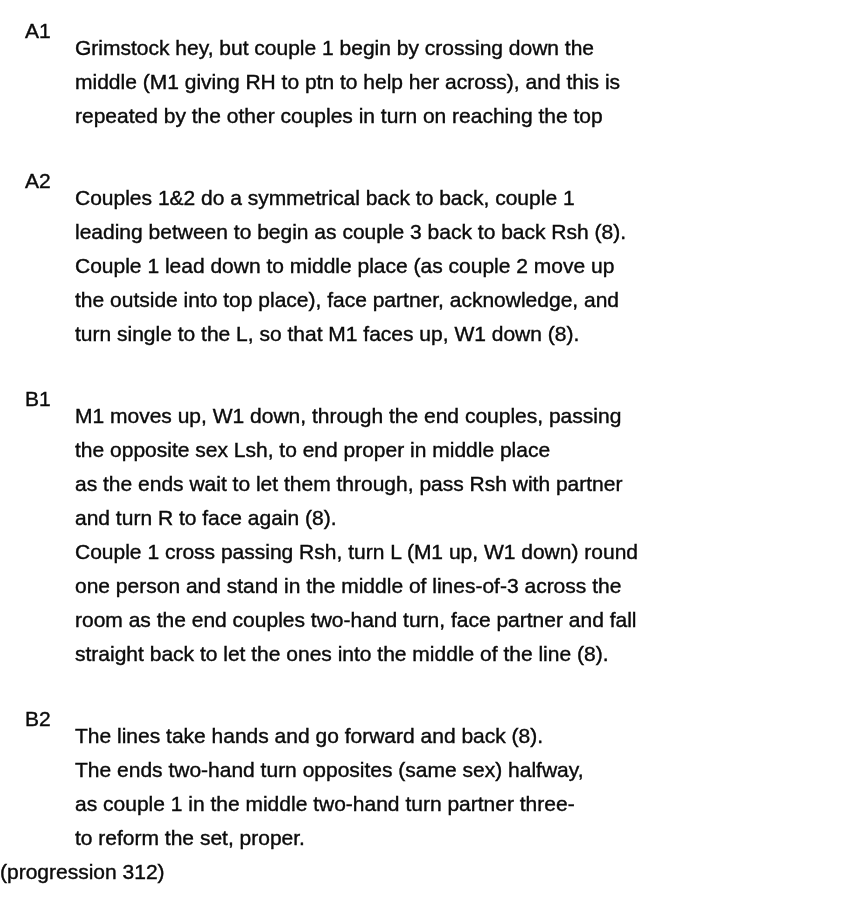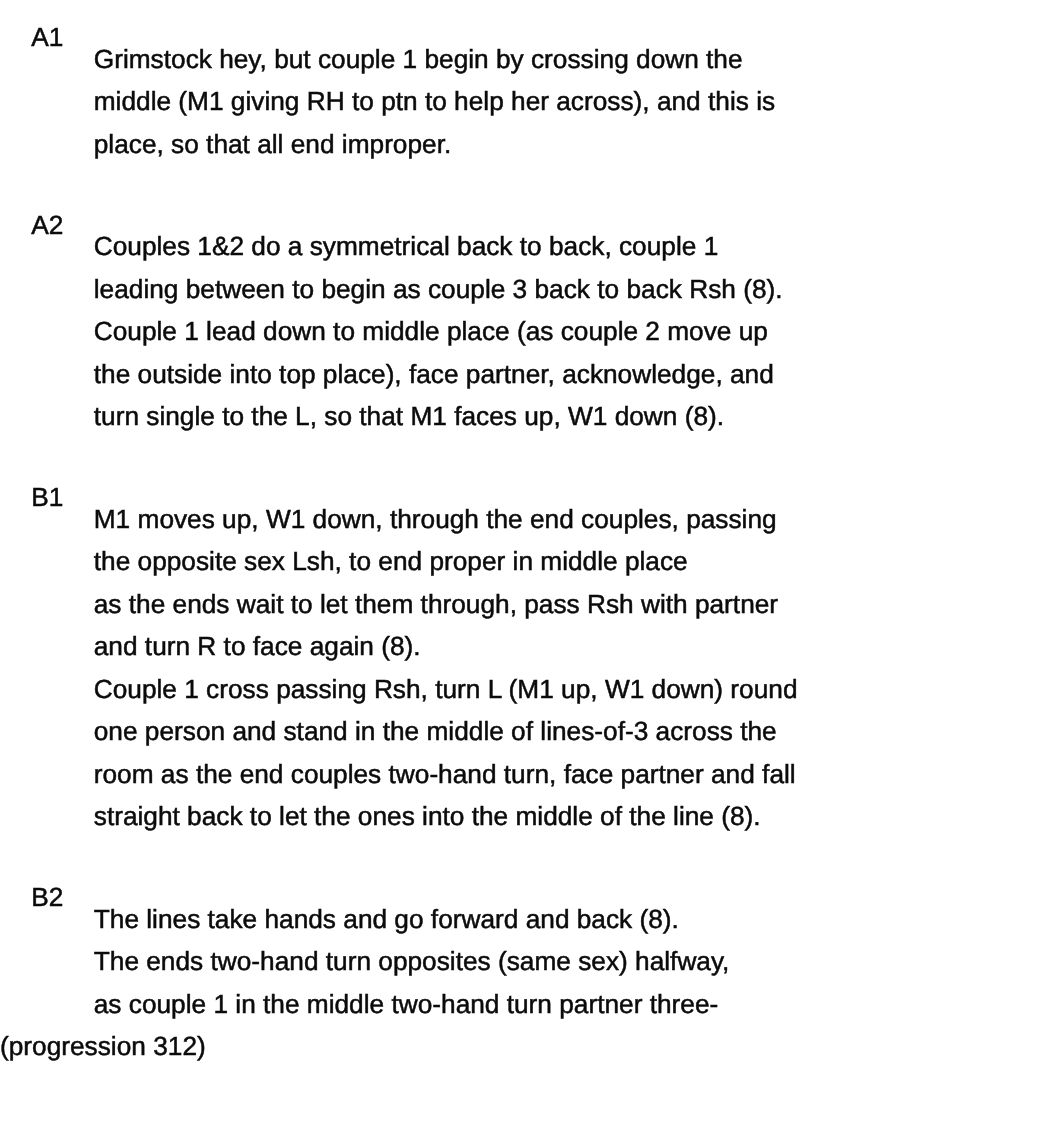--- a/index.html
+++ b/index.html
@@ -57,21 +57,21 @@
 <body>
 
 <div class="doc">
   <div>
       <div class="section">
         <div class="sec-label">A1</div>
         <div class="sec-text">
           <div class="para">
             <div class="line"><span>Grimstock hey, but couple 1 begin by crossing down the</span></div>
             <div class="line"><span>middle (M1 giving RH to ptn to help her across), and this is</span></div>
-            <div class="line"><span>place, so that all end improper.</span></div>
+            <div class="line"><span>repeated by the other couples in turn on reaching the top</span></div>
           </div>
         </div>
       </div>
       <div class="section">
         <div class="sec-label">A2</div>
         <div class="sec-text">
           <div class="para">
             <div class="line"><span>Couples 1&amp;2 do a symmetrical back to back, couple 1</span></div>
             <div class="line"><span>leading between to begin </span><span class="u">as</span><span> couple 3 back to back Rsh (8).</span></div>
             <div class="line"><span>Couple 1 lead down to middle place (</span><span class="u">as</span><span> couple 2 move up</span></div>
@@ -97,18 +97,19 @@
           </div>
         </div>
       </div>
       <div class="section">
         <div class="sec-label">B2</div>
         <div class="sec-text">
           <div class="para">
             <div class="line"><span>The lines take hands and go forward and back (8).</span></div>
             <div class="line"><span>The ends two-hand turn opposites (same sex) halfway,</span></div>
             <div class="line"><span class="u">as</span><span> couple 1 in the middle two-hand turn partner three-</span></div>
+            <div class="line"><span>to reform the set, proper.</span></div>
           </div>
         </div>
       </div>
     </div>
   <div class="footer-line">(progression 312)</div>
 </div>
 
 </body></html>

